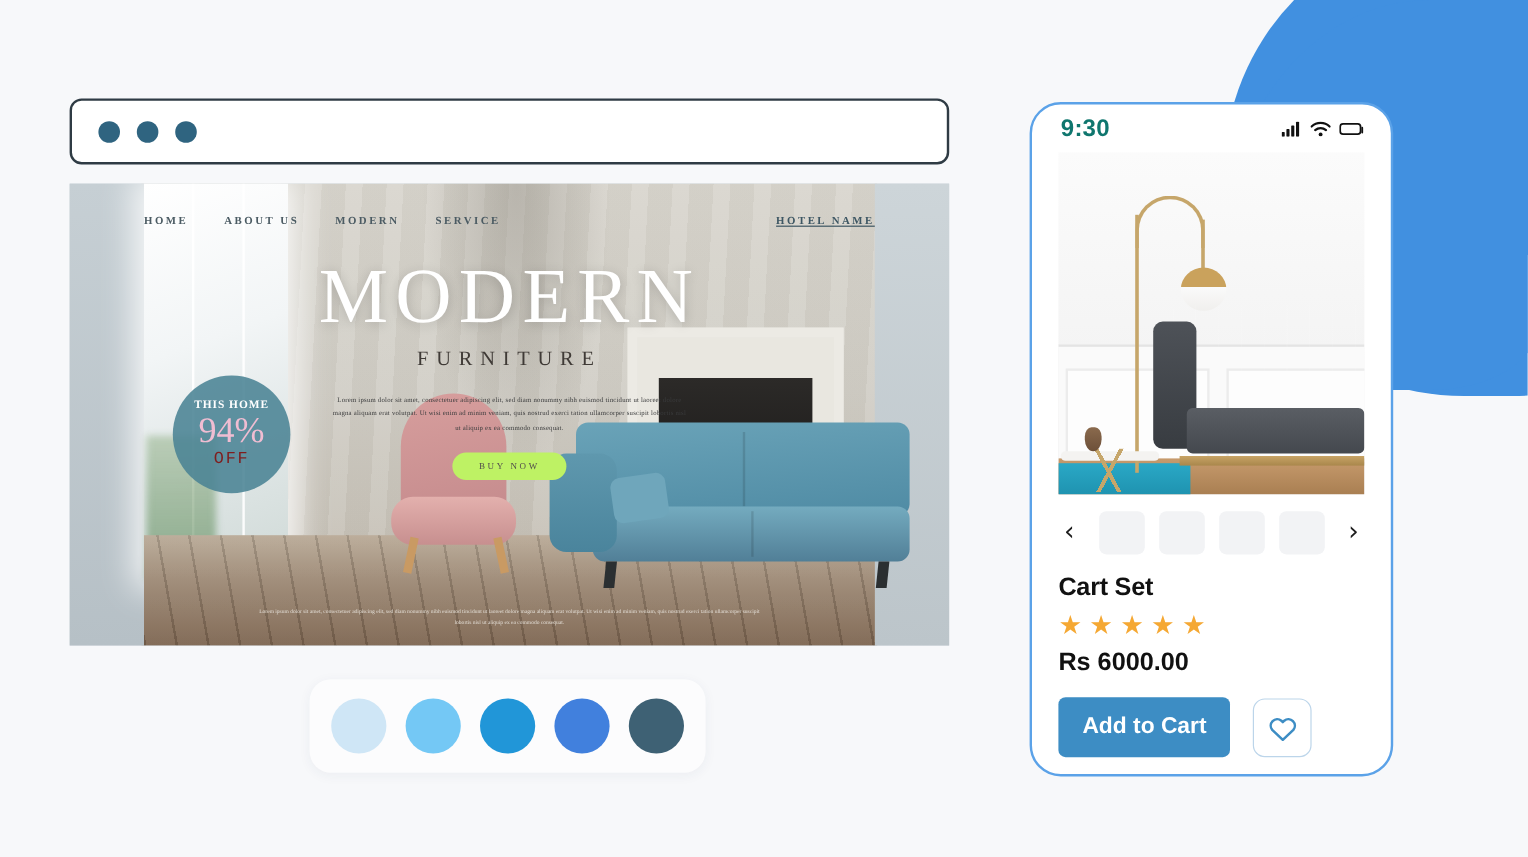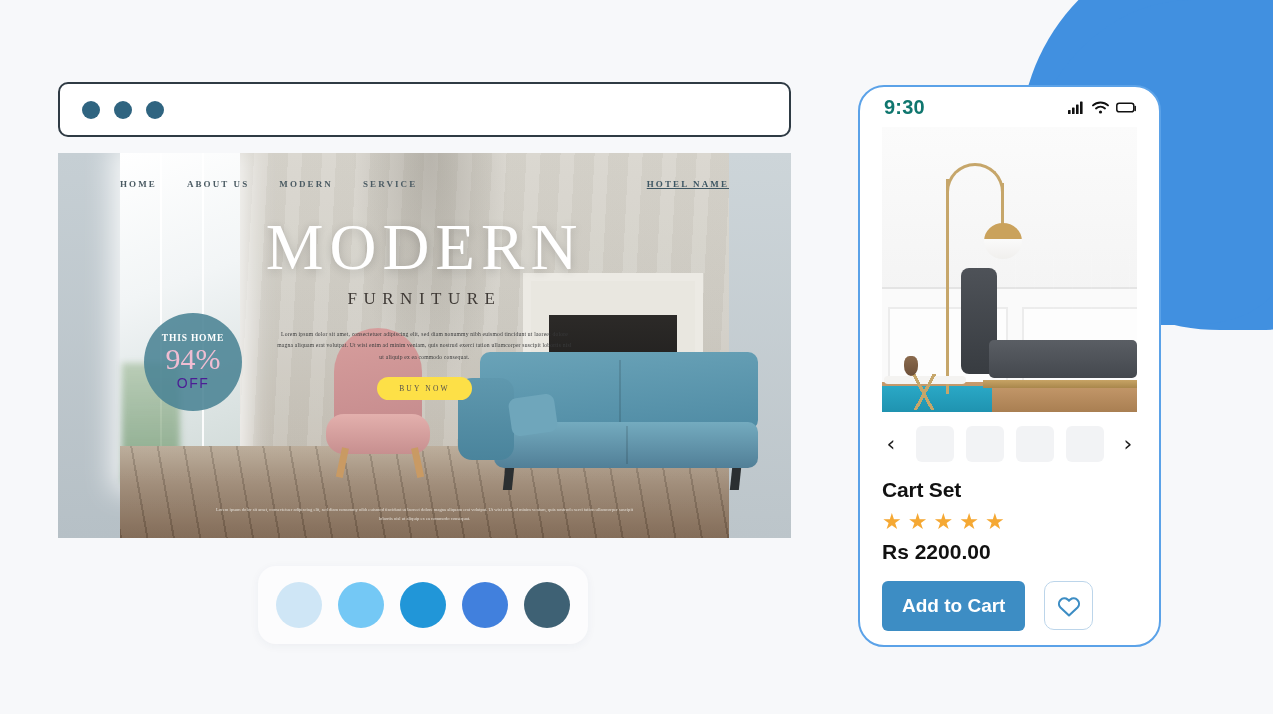--- a/index.html
+++ b/index.html
@@ -180,21 +180,21 @@
   .hero-subtitle {
     font-family:"Liberation Serif", serif;
     font-size:17px; letter-spacing:6.5px; color:#3f3a36; margin-top:9px;
   }
   .hero-para {
     margin-top:20px; width:300px; text-align:center;
     font-family:"Liberation Serif", serif;
     font-size:5.6px; line-height:2.05; color:#3a3b3c; letter-spacing:.2px;
   }
   .buy-now {
-    margin-top:14px; background:#fde047; color:#55514d;
+    margin-top:14px; background:#bef264; color:#55514d;
     font-family:"Liberation Serif", serif;
     font-size:7.5px; letter-spacing:2.2px;
     padding:7px 22px; border-radius:20px; border:none; cursor:pointer;
   }
   .hero-footer-para {
     position:absolute; left:50%; transform:translateX(-50%); bottom:14px;
     width:420px; text-align:center; z-index:5;
     font-family:"Liberation Serif", serif;
     font-size:4.6px; line-height:2.1; color:#e9e5de; opacity:.92;
   }
@@ -207,22 +207,22 @@
   }
   .badge-top {
     font-family:"Liberation Serif", serif; font-weight:700;
     font-size:9.5px; letter-spacing:.8px; color:#ffffff;
   }
   .badge-num {
     font-family:"Liberation Serif", serif; font-size:30px; line-height:1;
     color:#f0bdd2; margin-top:1px;
   }
   .badge-off {
-    font-family:Liberation Sans, sans-serif; font-size:14px; letter-spacing:1.5px;
-    color:#4c1d95; margin-top:1px;
+    font-family:Liberation Mono, monospace; font-size:14px; letter-spacing:1.5px;
+    color:#7f1d1d; margin-top:1px;
   }
 
   
   .palette {
     position:absolute; left:258px; top:566px;
     width:330px; height:78px; background:#fcfcfd; border-radius:18px;
     display:flex; align-items:center; justify-content:center; gap:16px;
     box-shadow:0 2px 10px rgba(40,60,90,.05);
     z-index:2;
   }
@@ -325,21 +325,21 @@
   .thumbs { display:flex; gap:12px; }
   .thumb { width:38px; height:36px; border-radius:6px; background:#f2f3f5; cursor:pointer; }
 
   .prod-title {
     margin:16px 22px 0; font-size:21px; font-weight:700; color:#111; letter-spacing:-.2px;
   }
   .stars { margin:9px 22px 0; display:flex; gap:6px; }
   .star { color:#f5a833; font-size:22px; line-height:1; font-family:"DejaVu Sans", sans-serif; }
   .price { margin:7px 22px 0; font-size:21px; font-weight:700; color:#111; }
 
-  .actions { margin:17px 22px 0; display:flex; align-items:flex-start; gap:19px; }
+  .actions { margin:17px 22px 0; display:flex; align-items:flex-end; gap:19px; }
   .add-cart {
     background:#3d8dc4; color:#fff; border:none; border-radius:6px;
     padding:14px 20px; font-size:19px; font-weight:700; cursor:pointer;
     font-family:"Liberation Sans", sans-serif;
   }
   .fav-btn {
     width:49px; height:49px; border:1.5px solid #bcd5ea; border-radius:10px;
     background:#fff; display:flex; align-items:center; justify-content:center; cursor:pointer;
   }
 </style>
@@ -487,21 +487,21 @@
   <div class="prod-title">Cart Set</div>
 
   <div class="stars">
     <span class="star">★</span>
     <span class="star">★</span>
     <span class="star">★</span>
     <span class="star">★</span>
     <span class="star">★</span>
   </div>
 
-  <div class="price">Rs 2200.00</div>
+  <div class="price">Rs 6000.00</div>
 
   <div class="actions">
     <button class="add-cart">Add to Cart</button>
     <span class="fav-btn">
       <svg width="26" height="24" viewBox="0 0 26 24">
         <path d="M13 21.5 4.2 13.2a5.4 5.4 0 0 1 7.6-7.6L13 6.8l1.2-1.2a5.4 5.4 0 0 1 7.6 7.6L13 21.5z" fill="none" stroke="#3d8dc4" stroke-width="2.1" stroke-linejoin="round"></path>
       </svg>
     </span>
   </div>
 

